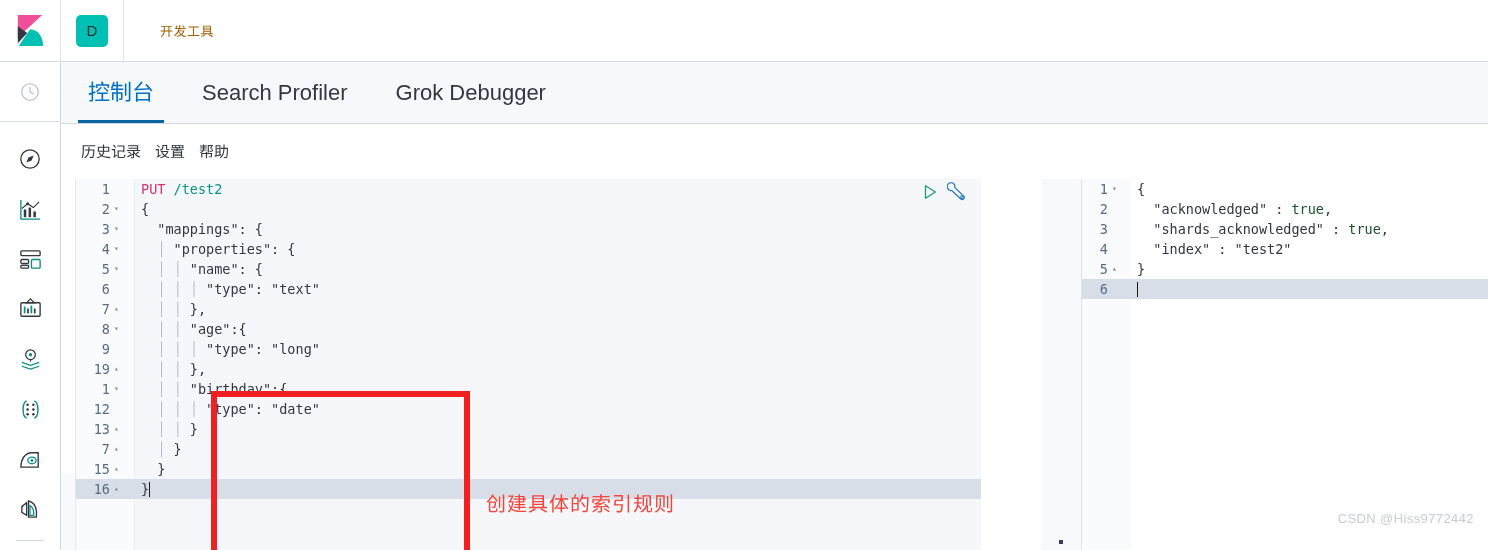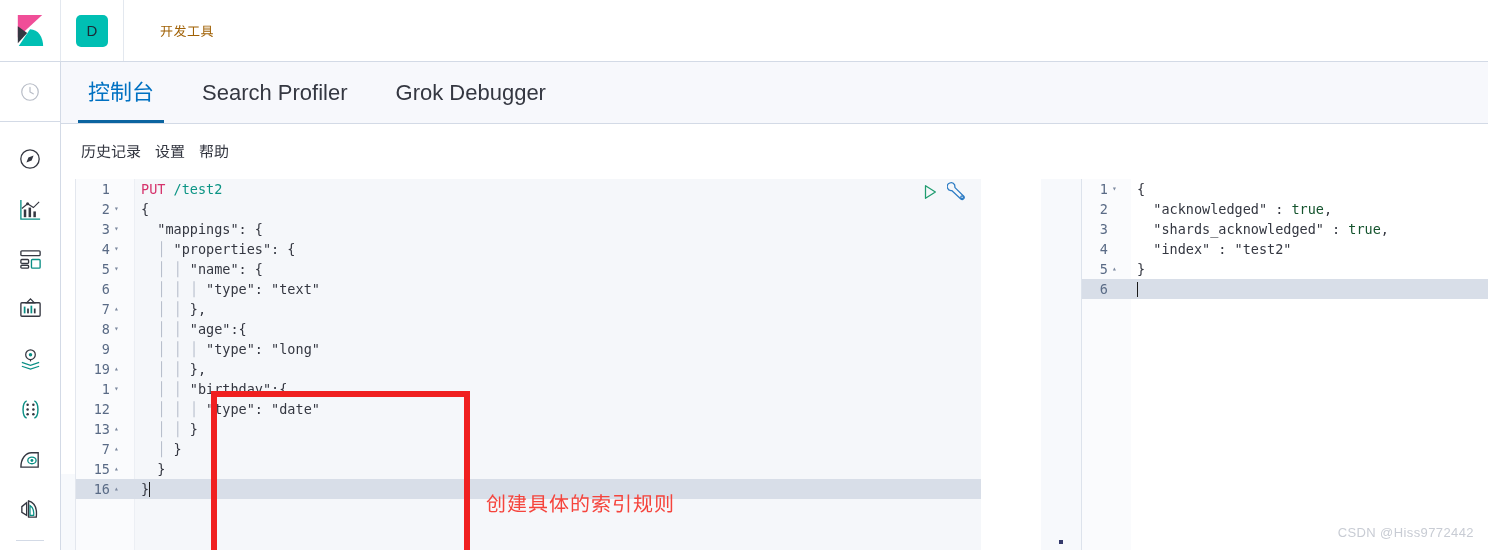--- a/index.html
+++ b/index.html
@@ -193,21 +193,21 @@
   .resp-lines .ln-row.active { background: #d8dee8; }
 
   
   .left-bottom-strip {
     position: absolute; left: 0; top: 295px; width: 14px; height: 76px;
     background: #f7f9fc;
   }
 
   
   .watermark {
-    position: absolute; right: 14px; bottom: 10px;
+    position: absolute; right: 14px; bottom: 24px;
     font-size: 13px; color: #c8ccd4;
     letter-spacing: .4px;
   }
 </style>
 </head>
 <body>
 
 <div id="app">
 
   <div class="header">

